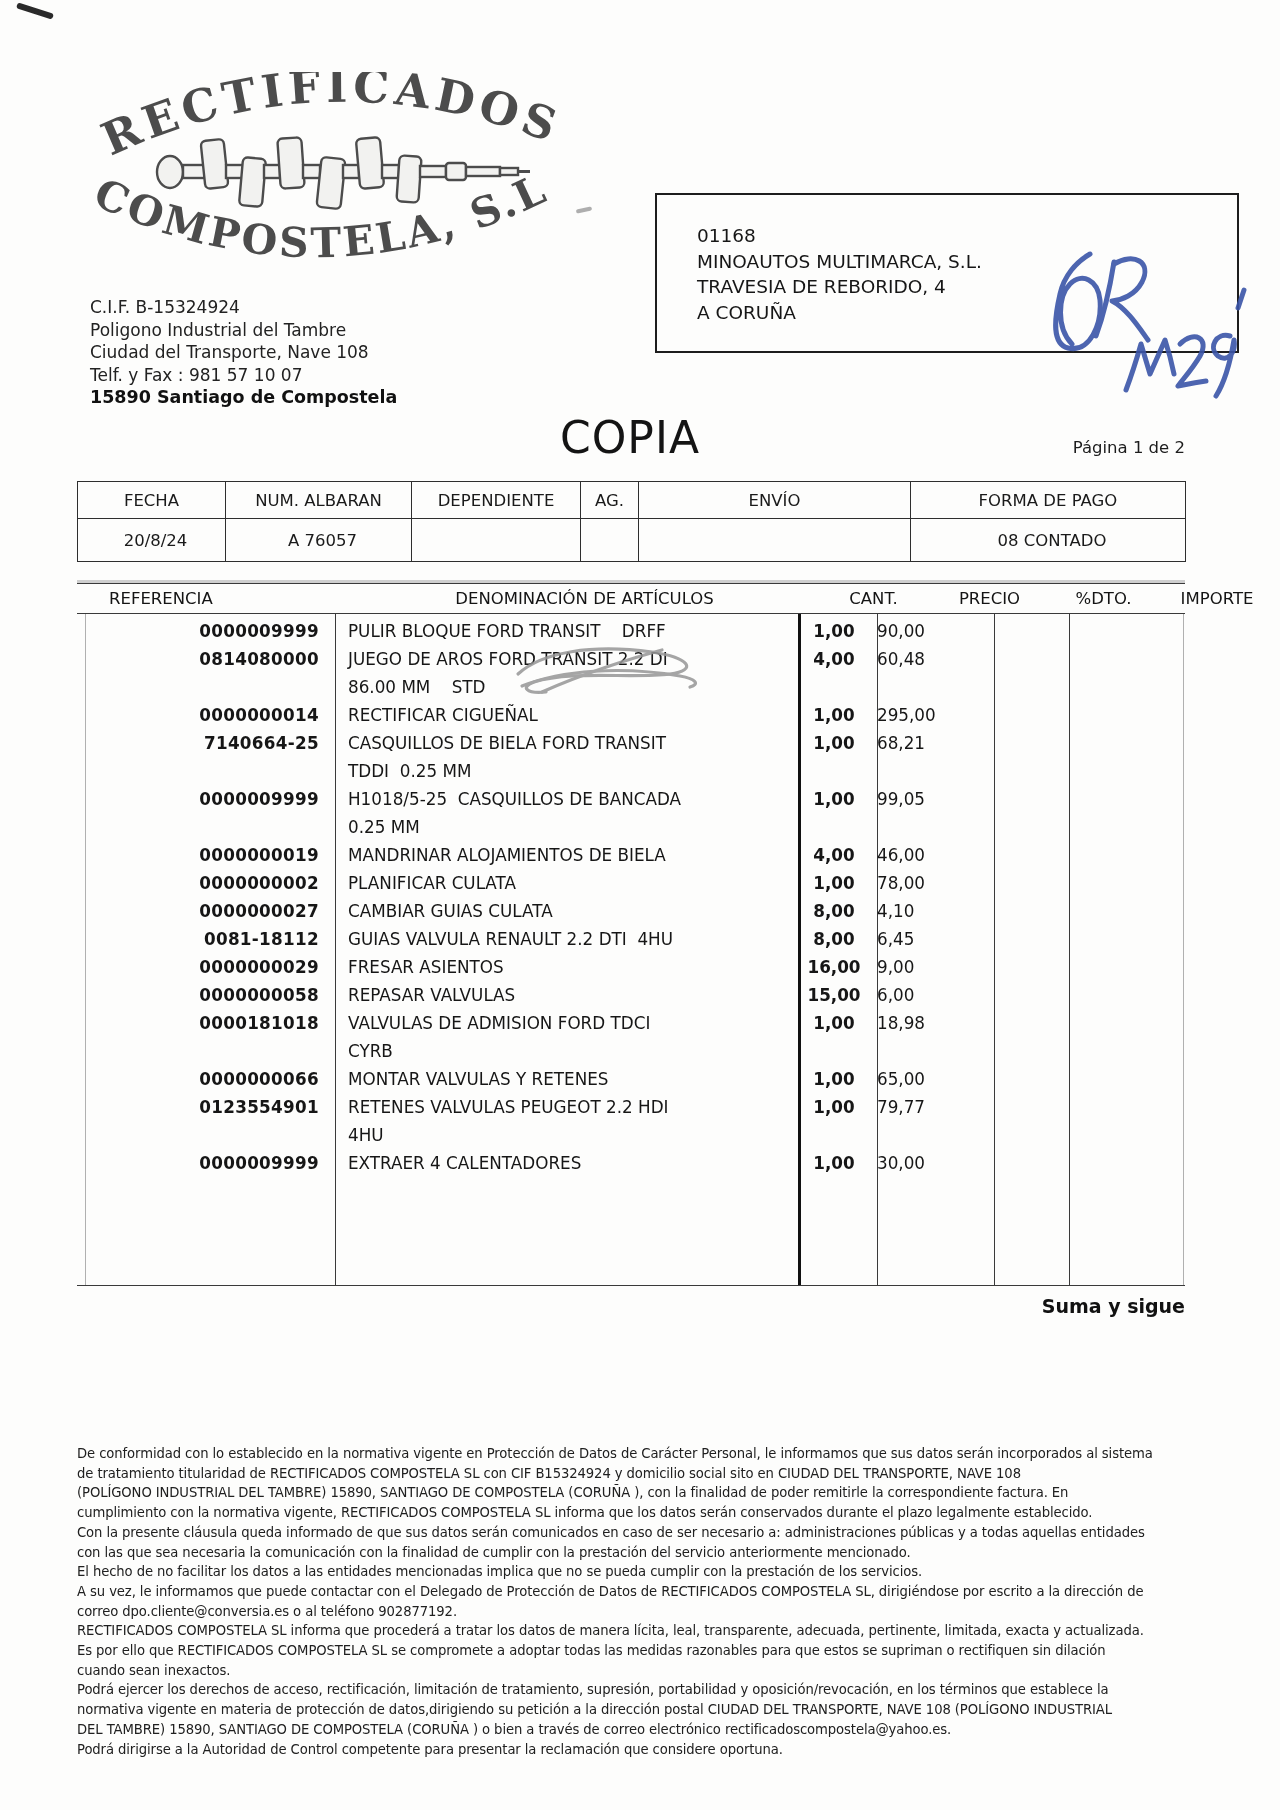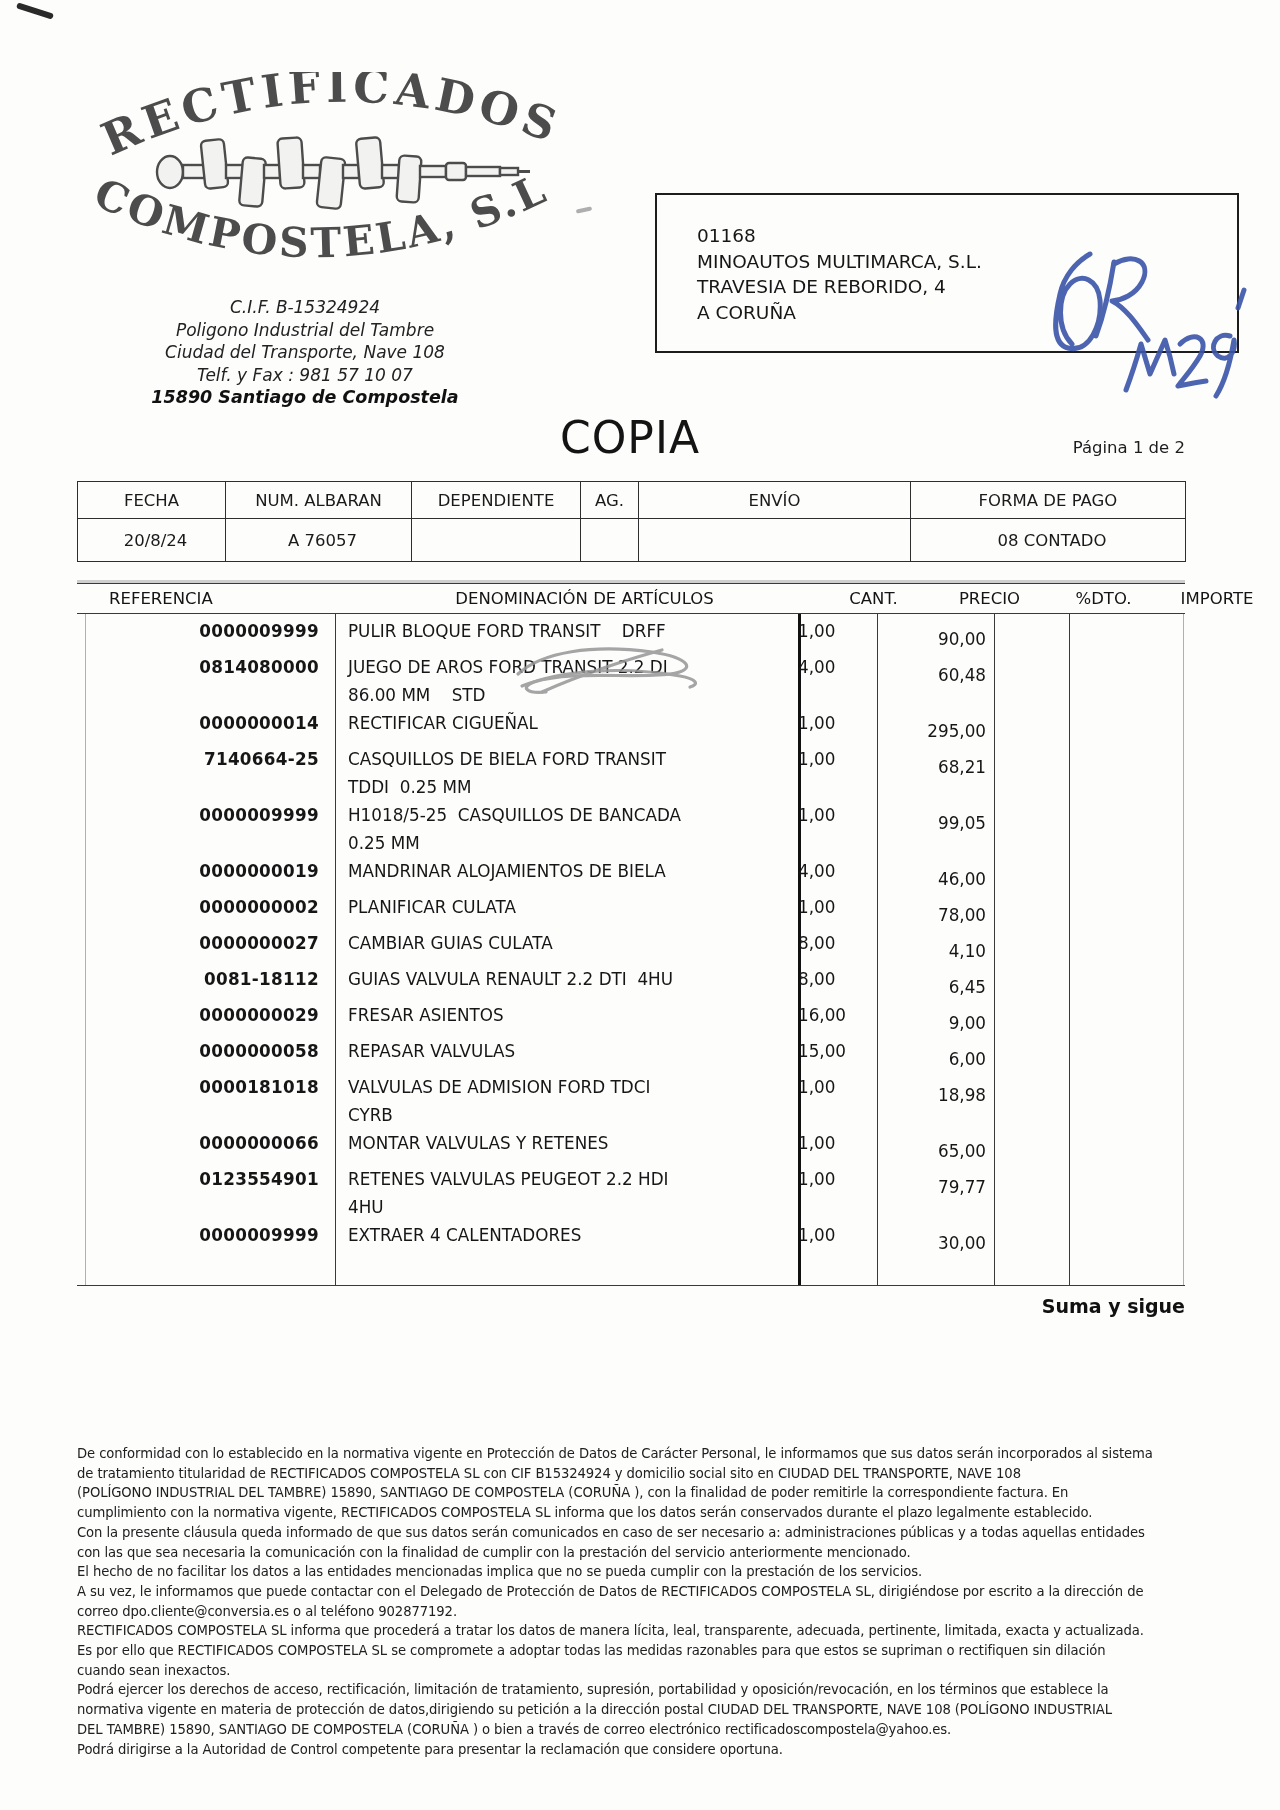--- a/index.html
+++ b/index.html
@@ -11,21 +11,21 @@
     position:relative;
     width:1280px;height:1810px;
     background:#fdfdfc;
     overflow:hidden;
     color:#1b1b1b;
   }
   
   #logo-svg{position:absolute;left:92px;top:72px;}
   .company-info{
     position:absolute;left:90px;top:296px;width:430px;
-    text-align:center;font-size:17px;line-height:22.5px;color:#222;font-style:italic;
+    text-align:left;font-size:17px;line-height:22.5px;color:#222;
   }
   .company-info .bold{font-weight:bold;font-size:17.5px;color:#111;}
   
   .customer-box{
     position:absolute;left:655px;top:193px;width:584px;height:160px;
     border:2.5px solid #1d1d1d;box-sizing:border-box;
     padding:28px 0 0 40px;
     font-size:18.5px;line-height:25.5px;color:#161616;
   }
   
@@ -81,22 +81,22 @@
     border-bottom:1.6px solid #3a3a3a;box-sizing:border-box;
     font-size:16.8px;line-height:28px;color:#161616;
   }
   .vline{position:absolute;top:0;bottom:0;width:1.3px;background:#3a3a3a;}
   .vline.light{width:1px;background:#b0b0b0;}
   .vline.thick{width:2.6px;background:#111;}
   .item-row{position:relative;display:flex;align-items:flex-start;}
   .item-row .cell{flex:none;box-sizing:border-box;white-space:pre-wrap;}
   .cell.ref{width:258px;text-align:right;padding-right:16px;letter-spacing:.3px;font-weight:bold;}
   .cell.den{width:463px;padding-left:13px;padding-right:6px;}
-  .cell.cant{width:79px;text-align:left;padding-right:7px;}
-  .cell.prec{width:117px;text-align:right;padding-right:8px;margin-top:8px;}
+  .cell.cant{width:79px;text-align:center;padding-right:7px;font-weight:bold;}
+  .cell.prec{width:117px;text-align:left;padding-right:8px;}
   .cell.dto{width:75px;}
   .cell.imp{width:116px;}
   .suma{
     position:absolute;left:885px;top:1295px;width:300px;
     text-align:right;font-weight:bold;font-size:19px;color:#111;
   }
   
   .legal{
     position:absolute;left:77px;top:1444px;width:1145px;
     font-size:13.2px;line-height:19.7px;color:#202020;

